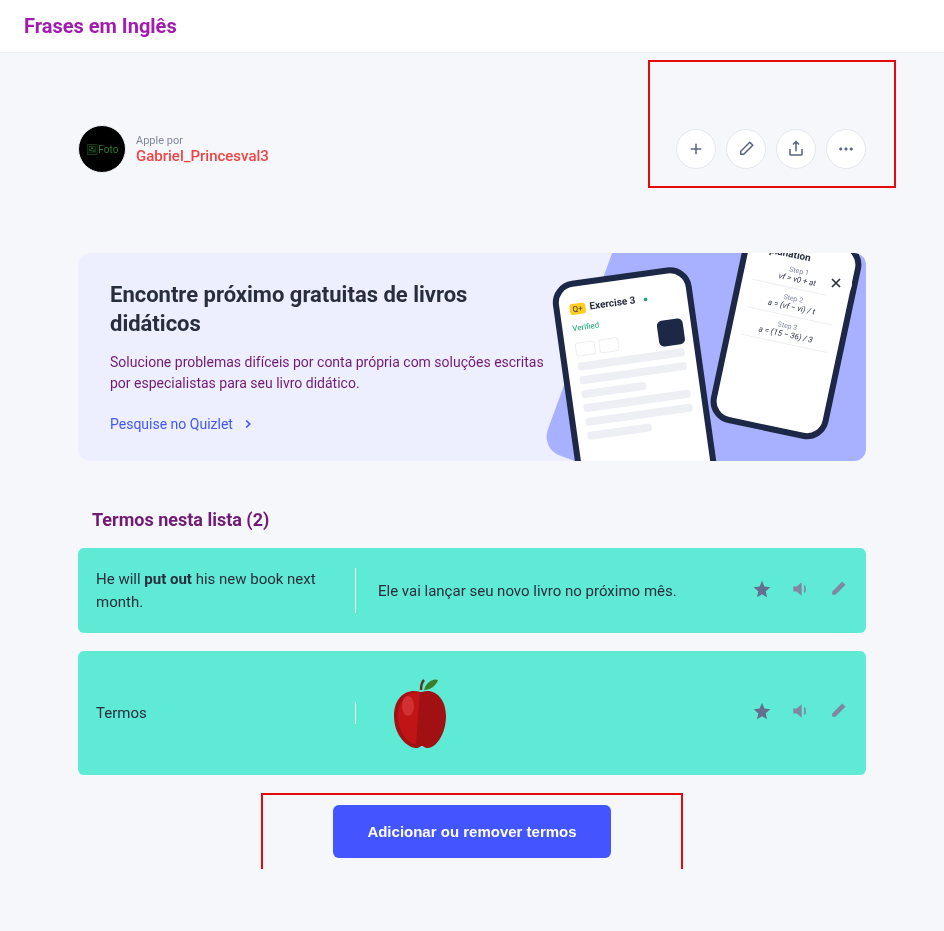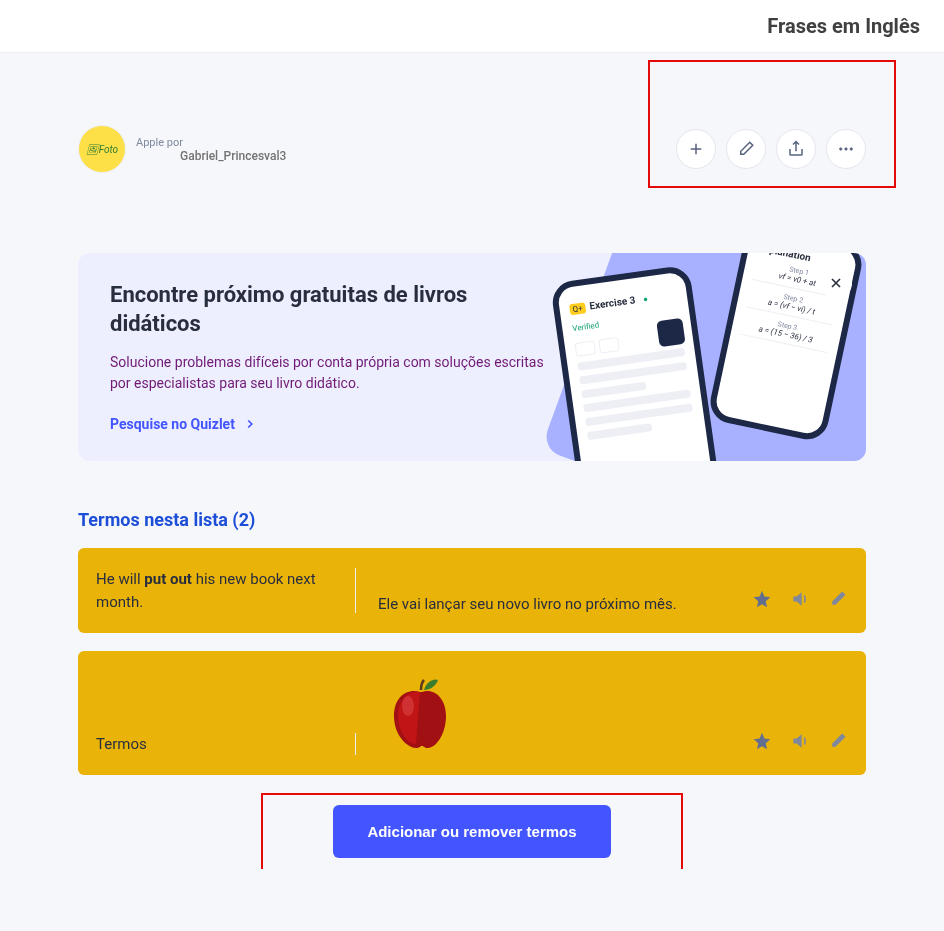--- a/index.html
+++ b/index.html
@@ -10,61 +10,58 @@
     width: 944px;
   }
   .topbar {
     background: #fff;
     border-bottom: 1px solid #edeff4;
     padding: 14px 24px;
   }
   .topbar h1 {
     font-size: 20px;
     font-weight: 700;
-    color: #404040;
-    text-align: right;
+    color: #a21caf;
   }
   .container {
     padding: 0 78px 60px 78px;
   }
   .creator-row {
     display: flex;
     align-items: center;
     justify-content: space-between;
     margin-top: 72px;
     position: relative;
   }
   .creator-left {
     display: flex;
     align-items: center;
     gap: 10px;
   }
   .avatar {
     width: 48px;
     height: 48px;
     border-radius: 50%;
-    background: #fde047;
+    background: #000000;
     border: 1px solid #edeff4;
     display: flex;
     align-items: center;
     justify-content: center;
     font-size: 11px;
     color: #2e7d32;
     overflow: hidden;
-    font-style: italic;
   }
   .creator-meta .by {
     font-size: 11px;
     color: #80889e;
   }
   .creator-meta .name {
-    font-size: 12px;
-    color: #737373;
+    font-size: 15px;
+    color: #ef4444;
     font-weight: 500;
-    margin-left: 44px;
   }
   .creator-actions {
     display: flex;
     gap: 10px;
   }
   .circle-btn {
     width: 40px;
     height: 40px;
     border-radius: 50%;
     background: #fff;
@@ -112,21 +109,21 @@
     color: #701a75;
     max-width: 450px;
     line-height: 1.5;
   }
   .promo-link {
     margin-top: 22px;
     display: inline-flex;
     align-items: center;
     gap: 8px;
     font-size: 14px;
-    font-weight: 700;
+    font-weight: 400;
     color: #4255ff;
     cursor: pointer;
   }
   .promo-link svg { width: 14px; height: 14px; stroke: #4255ff; }
   .promo-art {
     position: absolute;
     right: 0;
     top: 0;
     bottom: 0;
     width: 360px;
@@ -209,44 +206,45 @@
   }
   .terms-header {
     display: flex;
     align-items: center;
     justify-content: space-between;
     margin-top: 48px;
   }
   .terms-header h3 {
     font-size: 18px;
     font-weight: 700;
-    color: #1d4ed8;
+    color: #701a75;
+    margin-left: 14px;
   }
   .sort-select {
     border: 1px solid #e4e6ef;
     background: #fff;
     border-radius: 6px;
     padding: 10px 40px 10px 14px;
     font-size: 14px;
     color: #282e3e;
     cursor: pointer;
     position: relative;
     min-width: 150px;
     display: flex;
     align-items: center;
     justify-content: space-between;
   }
   .sort-select svg { width: 14px; height: 14px; stroke: #3ccfcf; position: absolute; right: 12px; }
   .term-card {
-    background: #eab308;
+    background: #5eead4;
     border-radius: 6px;
     margin-top: 18px;
     padding: 20px 18px;
     display: flex;
-    align-items: flex-end;
+    align-items: center;
   }
   .term-col1 {
     width: 260px;
     font-size: 15px;
     color: #282e3e;
     border-right: 1px solid #edeff4;
     padding-right: 18px;
     line-height: 1.5;
   }
   .term-col2 {

